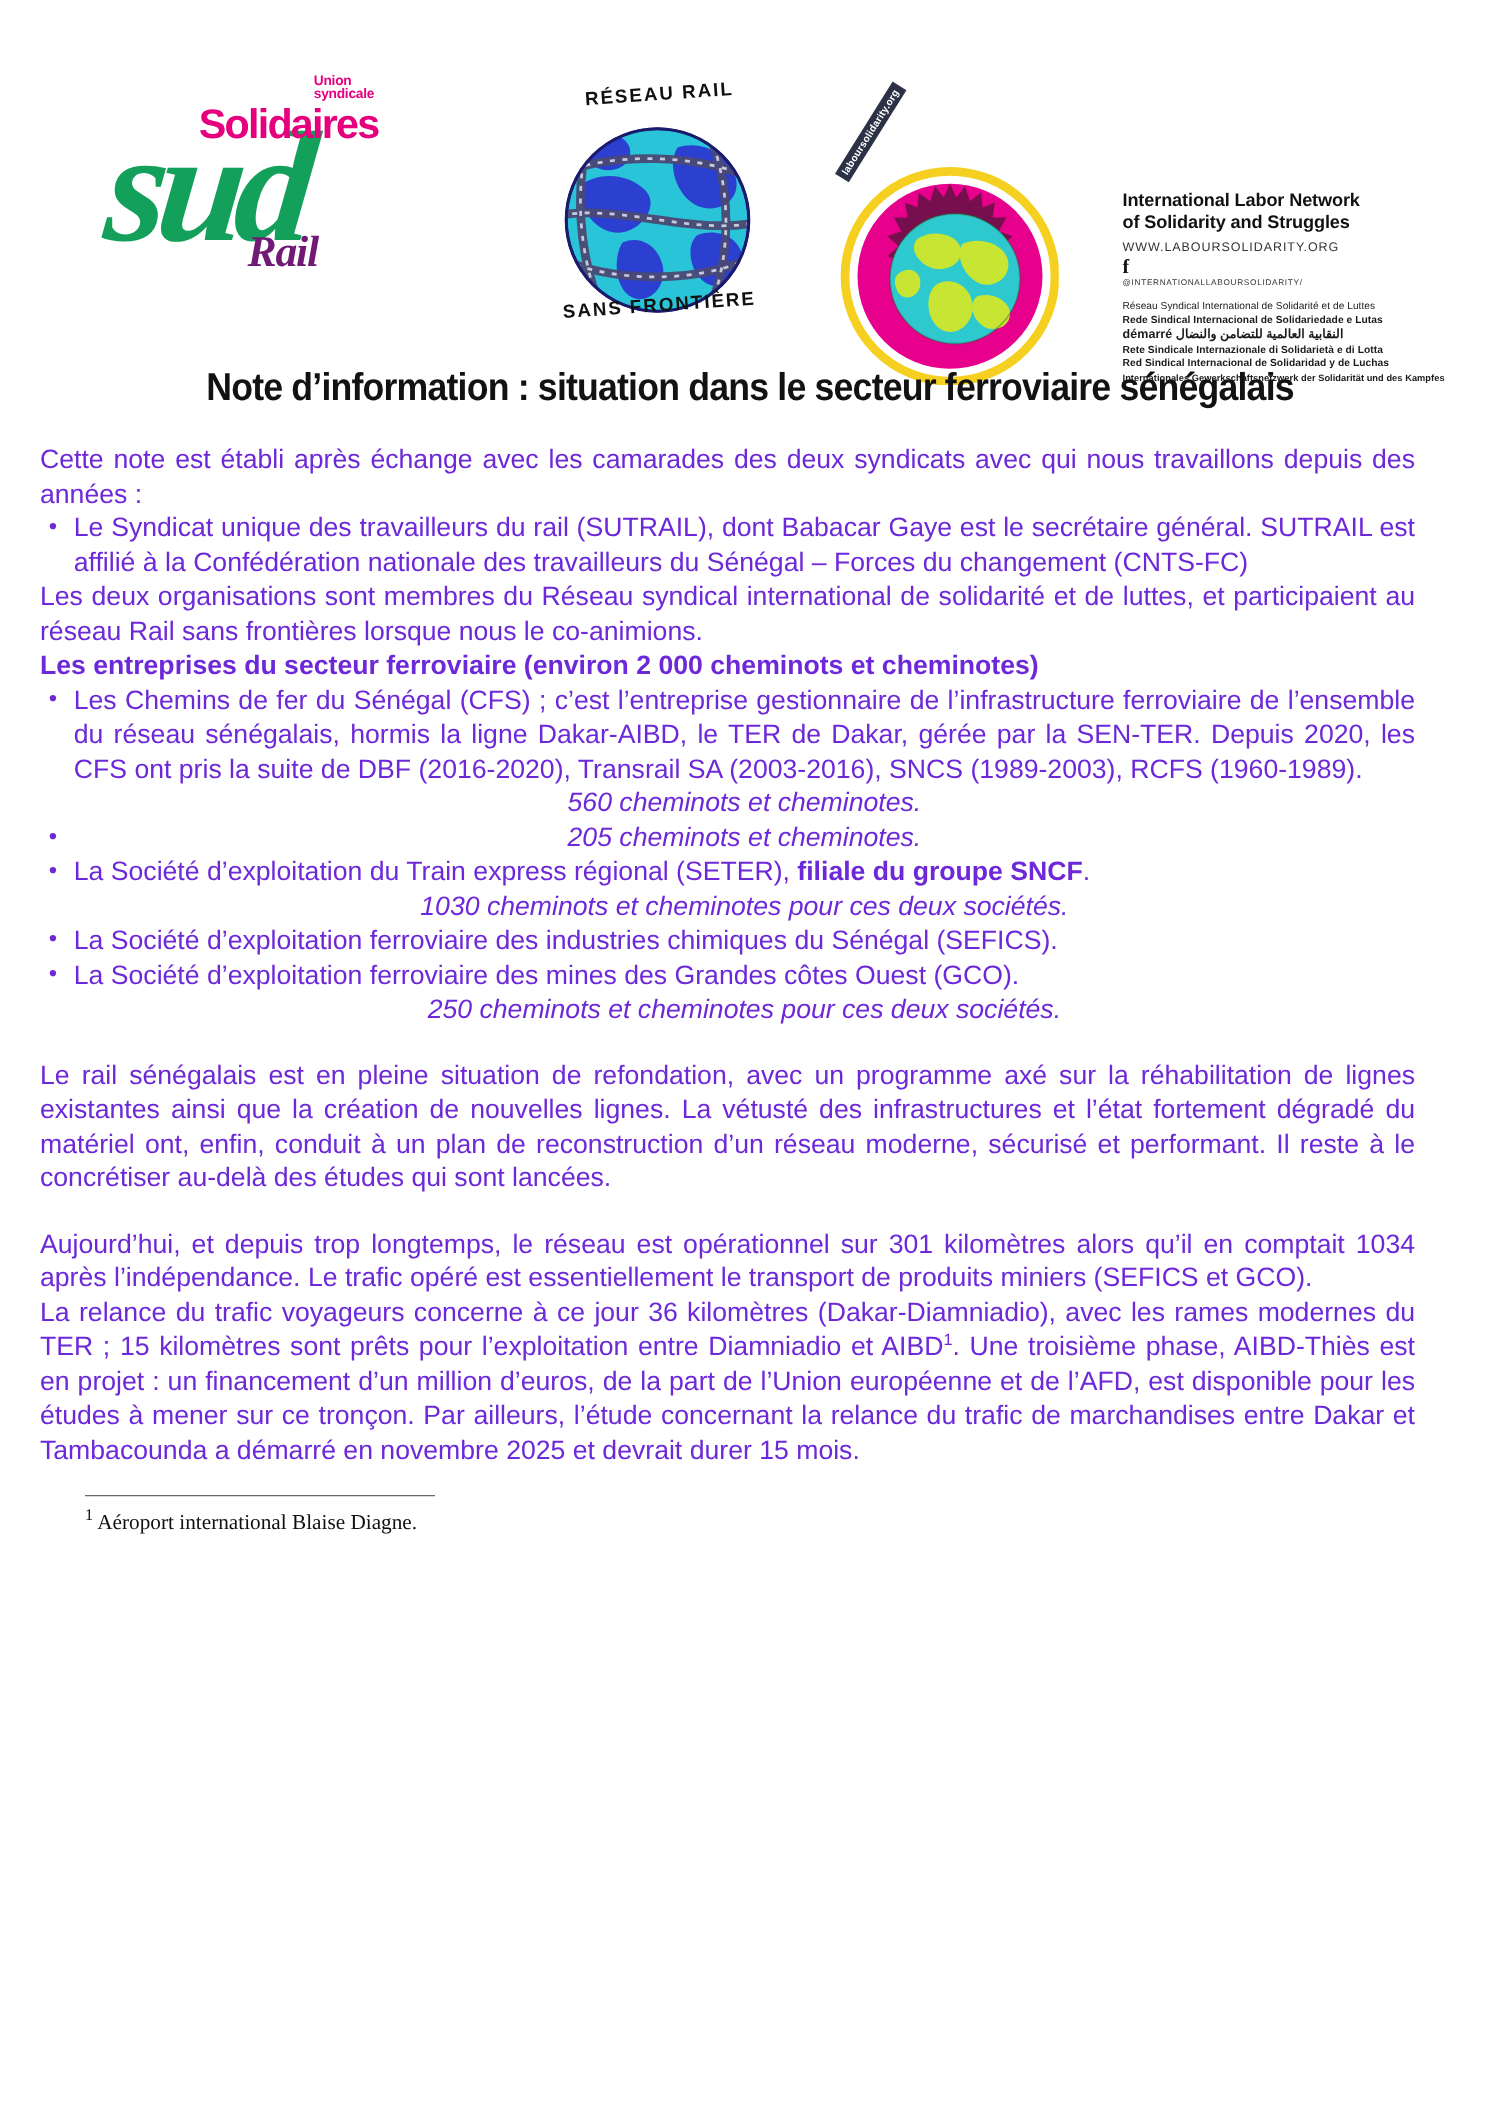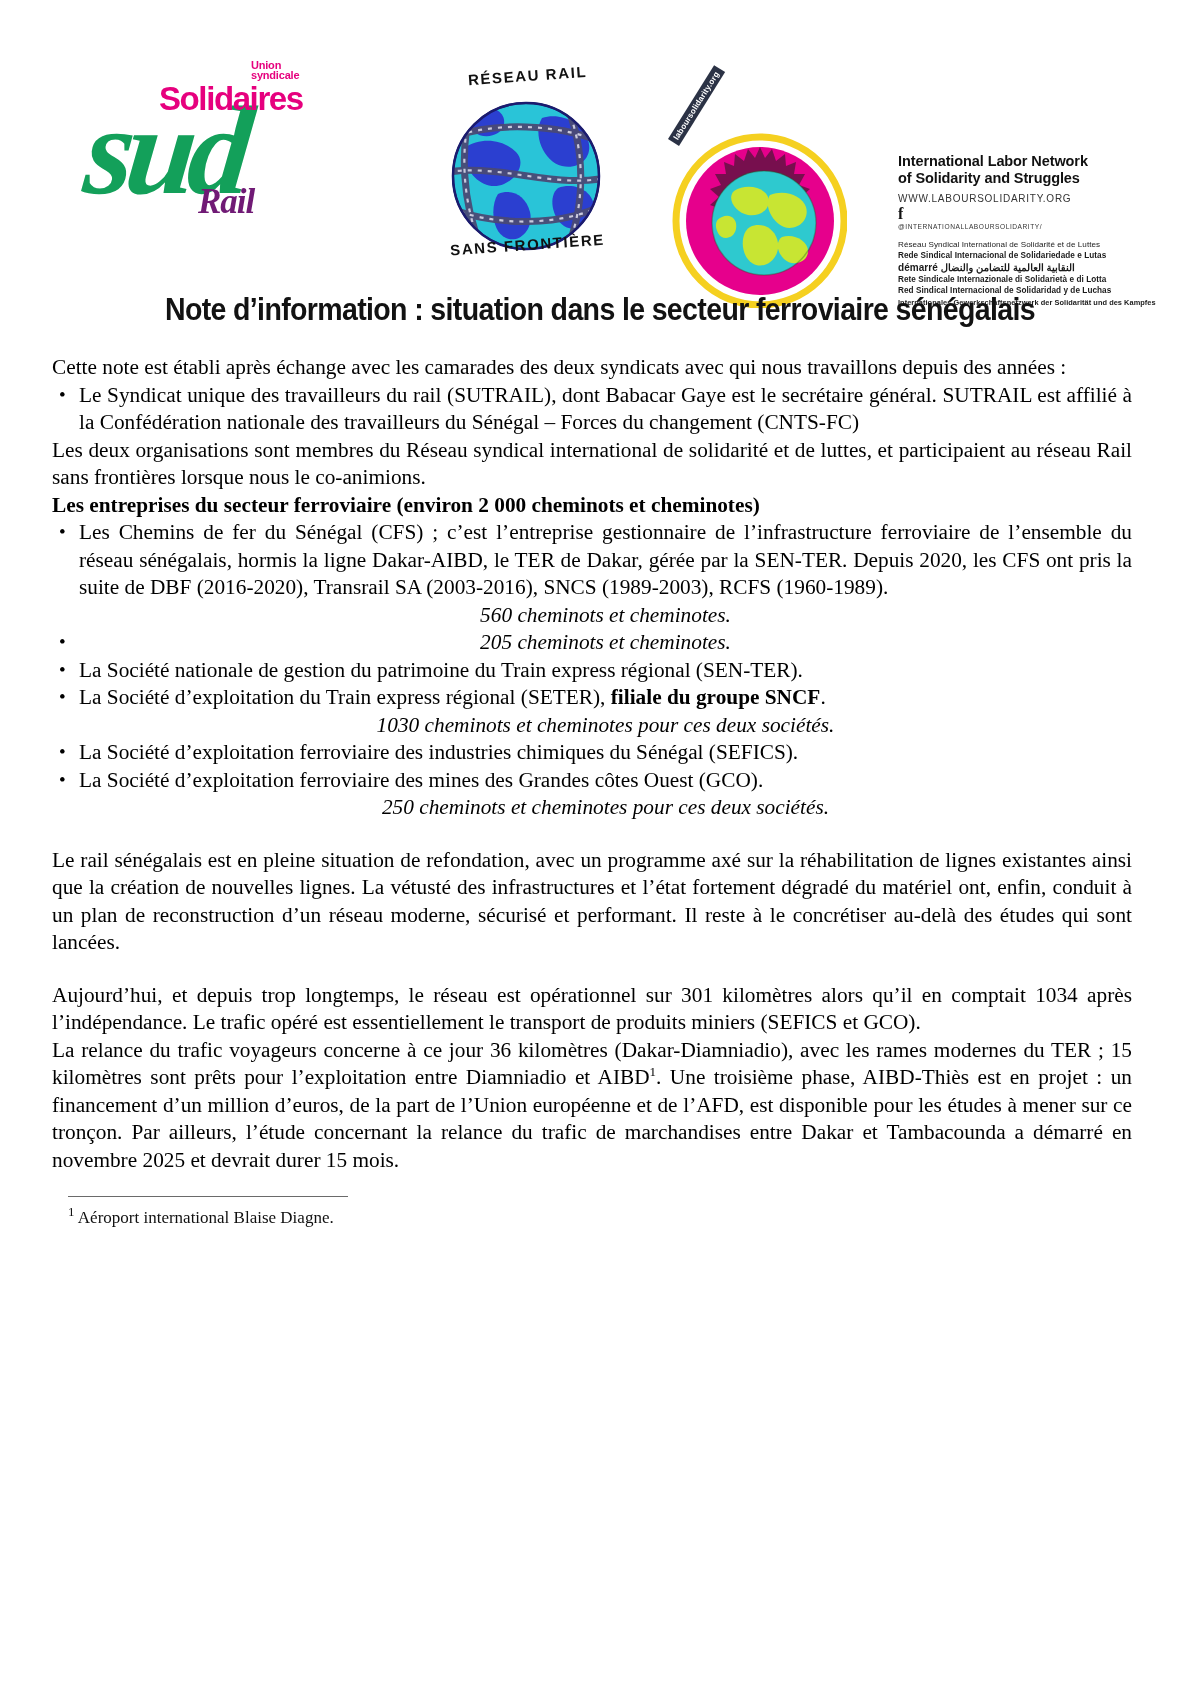--- a/index.html
+++ b/index.html
@@ -195,26 +195,26 @@
     font-weight: bold;
     font-size: 31px;
     letter-spacing: -0.7px;
     color: #121212;
     transform: scaleX(0.92);
     white-space: nowrap;
   }
 
   
   .body {
-    margin: 26px 68px 0 52px;
-    font-family: Liberation Serif, serif;
+    margin: 26px 68px 0 32px;
+    font-family: Liberation Sans, sans-serif;
     font-size: 21.3px;
     line-height: 27.5px;
     text-align: justify;
-    color: #000000;
+    color: #6d28d9;
   }
   .body p { margin: 0; }
   .body p.spaced { margin-top: 25px; }
   .heading-bold {
     font-weight: bold;
     margin-top: 25px;
     text-align: left;
   }
   ul.bul {
     list-style: none;
@@ -369,23 +369,20 @@
 
     <ul class="bul">
       <li>
         <span>Les Chemins de fer du Sénégal (CFS) ; c’est l’entreprise gestionnaire de l’infrastructure ferroviaire de l’ensemble du réseau sénégalais, hormis la ligne Dakar-AIBD, le TER de Dakar, gérée par la SEN-TER. Depuis 2020, les CFS ont pris la suite de DBF (2016-2020), Transrail SA (2003-2016), SNCS (1989-2003), RCFS (1960-1989).</span>
         <span class="sub-ital">560 cheminots et cheminotes.</span>
       </li>
       <li>
         <span class="sub-ital">205 cheminots et cheminotes.</span>
       </li>
       <li>
-        <span>La Société nationale de gestion du patrimoine du Train express régional (SEN-TER).</span>
-      </li>
-      <li>
         <span>La Société d’exploitation du Train express régional (SETER), </span><span class="bld">filiale du groupe SNCF</span><span>.</span>
         <span class="sub-ital">1030 cheminots et cheminotes pour ces deux sociétés.</span>
       </li>
       <li>
         <span>La Société d’exploitation ferroviaire des industries chimiques du Sénégal (SEFICS).</span>
       </li>
       <li>
         <span>La Société d’exploitation ferroviaire des mines des Grandes côtes Ouest (GCO).</span>
         <span class="sub-ital">250 cheminots et cheminotes pour ces deux sociétés.</span>
       </li>

